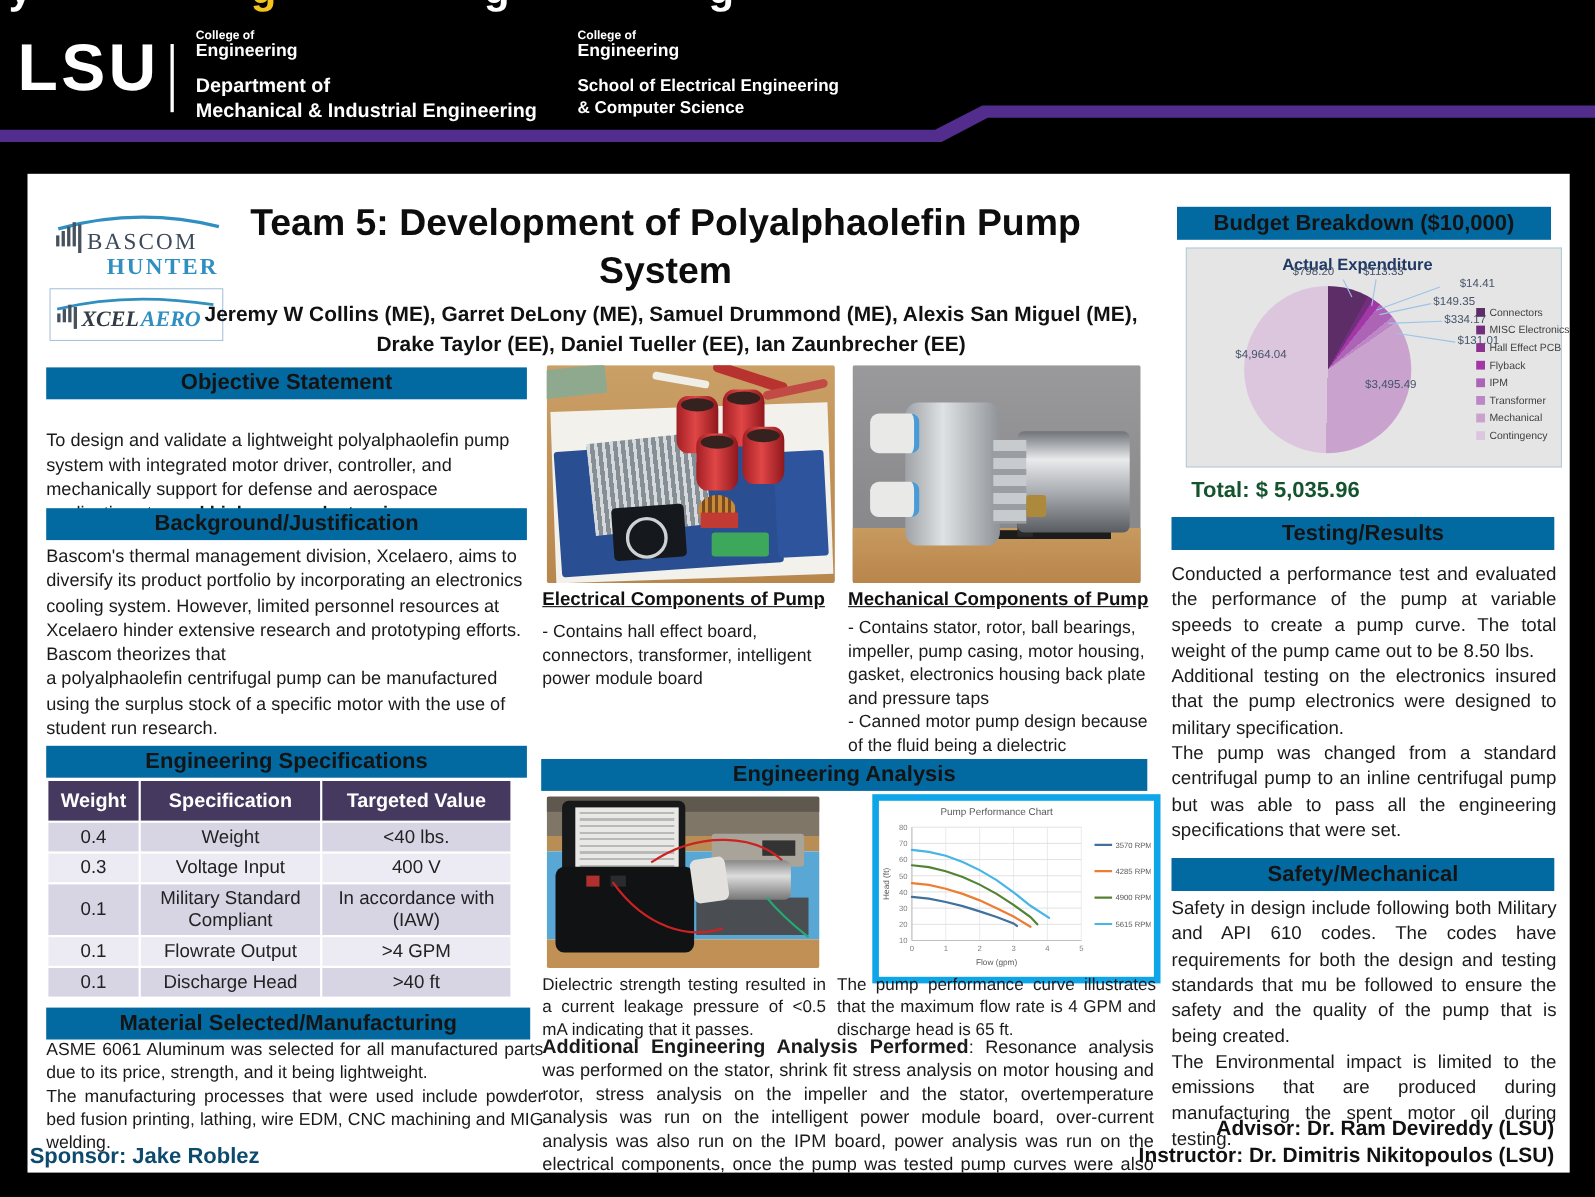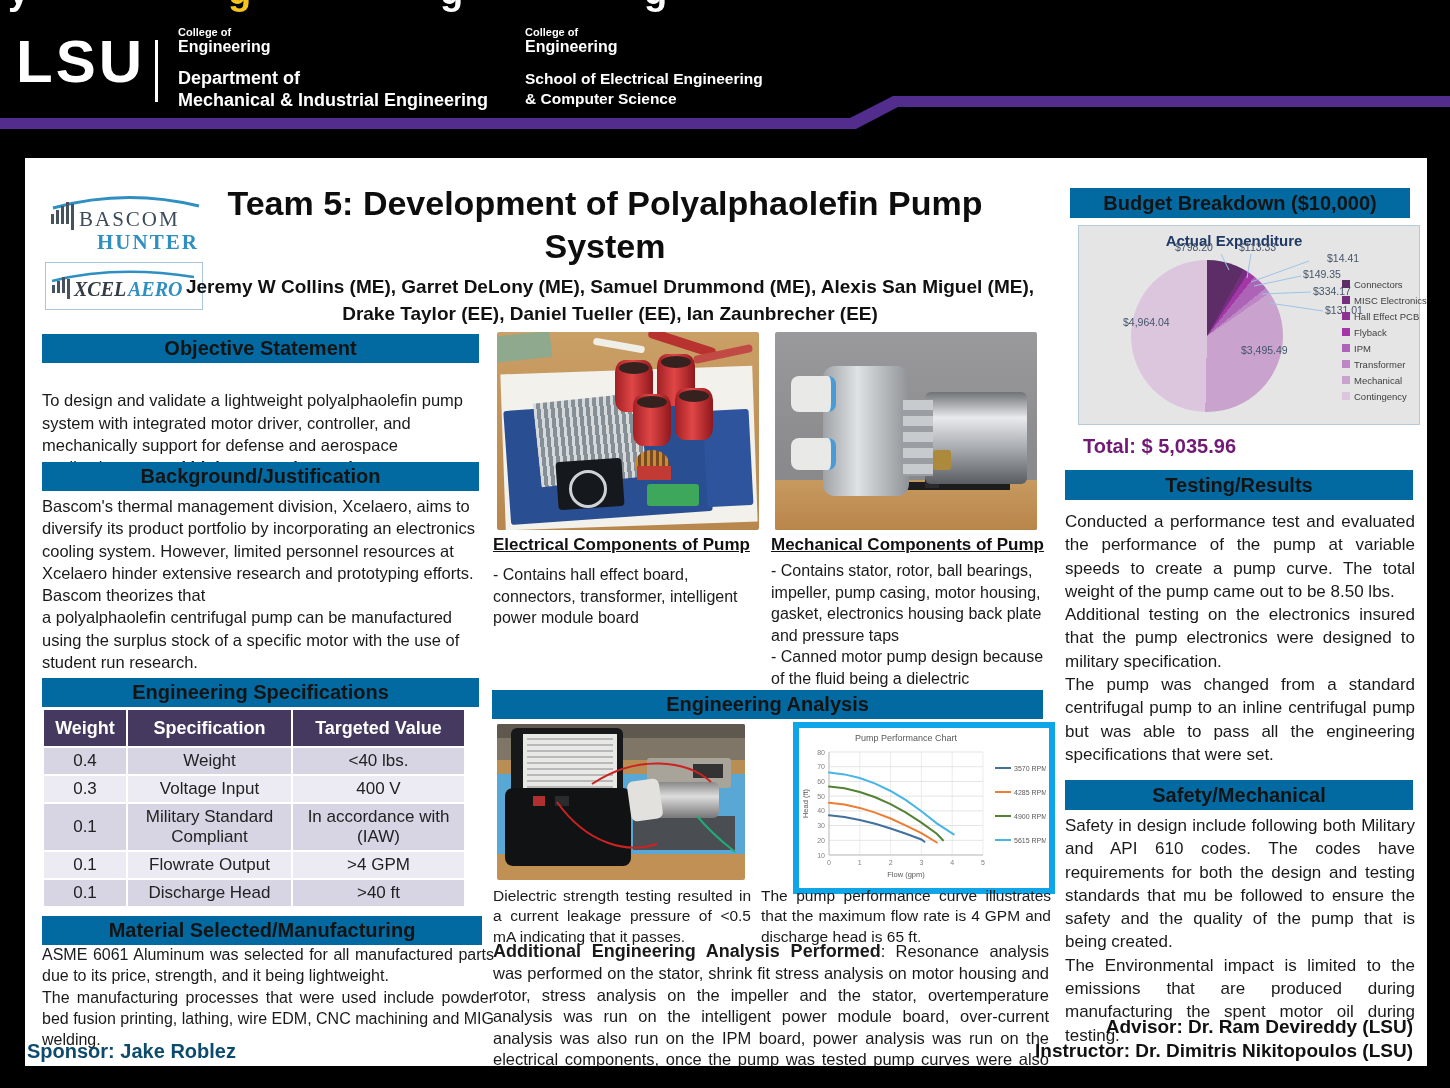--- a/index.html
+++ b/index.html
@@ -343,21 +343,21 @@
             <span class="sw" style="background: rgb(201, 163, 205);"></span>
             <span>Mechanical</span>
           </div>
           <div class="pleg">
             <span class="sw" style="background: rgb(220, 198, 222);"></span>
             <span>Contingency</span>
           </div>
         </div>
     </div>
 
-    <div class="abs" style="left:1058px;top:277px;font-size:20px;font-weight:bold;color:#701a75;">Total: $ 5,035.96</div>
+    <div class="abs" style="left:1058px;top:277px;font-size:20px;font-weight:bold;color:#14532d;">Total: $ 5,035.96</div>
 
     <div class="abs yellowhdr" style="left:1040px;top:312px;width:348px;height:30px;line-height:30px;">Testing/Results</div>
     <div class="abs body-txt j" style="left:1040px;top:352px;width:350px;font-size:17px;line-height:1.37;">Conducted a performance test and evaluated the performance of the pump at variable speeds to create a pump curve.  The total weight of the pump came out to be 8.50 lbs.
 Additional testing on the electronics insured that the pump electronics were designed to military specification.
 The pump was changed from a standard centrifugal pump to an inline centrifugal pump but was able to pass all the engineering specifications that were set.</div>
 
     <div class="abs yellowhdr" style="left:1040px;top:622px;width:348px;height:30px;line-height:30px;">Safety/Mechanical</div>
     <div class="abs body-txt j" style="left:1040px;top:656px;width:350px;font-size:17px;line-height:1.37;">Safety in design include following both Military and API 610 codes. The codes have requirements for both the design and testing standards that mu be followed to ensure the safety and the quality of the pump that is being created.
 The Environmental impact is limited to the emissions that are produced during manufacturing the spent motor oil during testing.</div>
 

